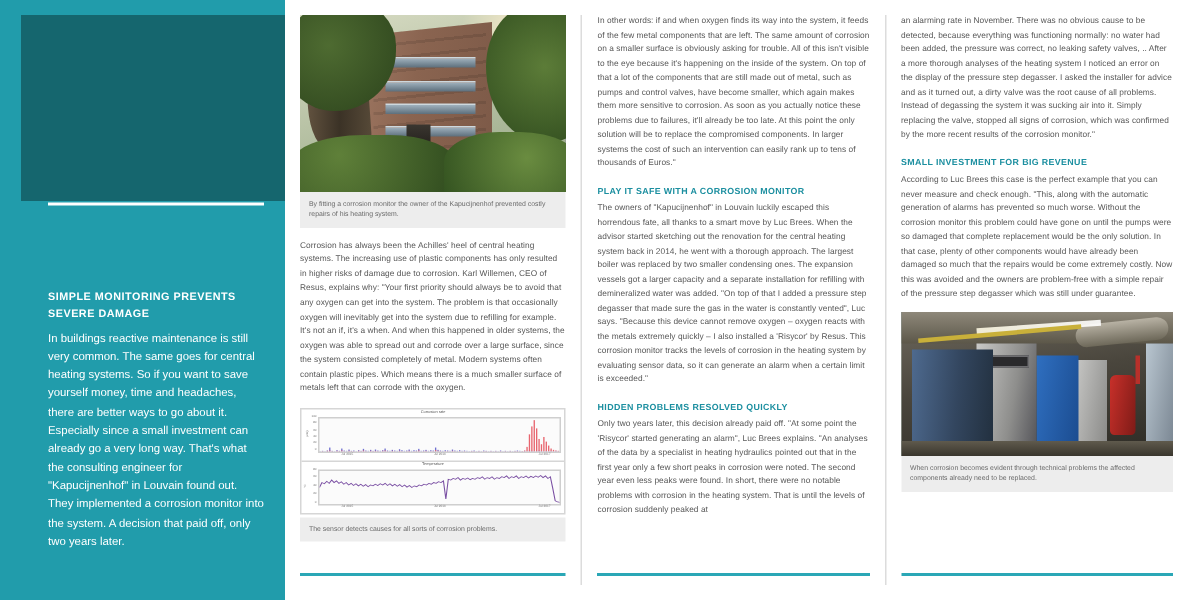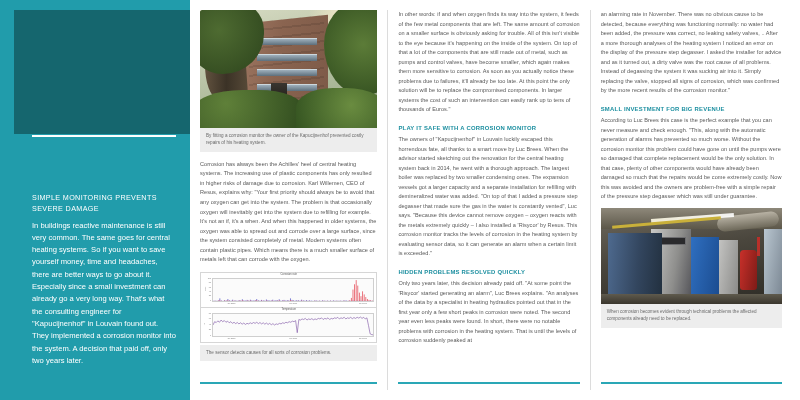--- a/index.html
+++ b/index.html
@@ -23,21 +23,21 @@
   .sidebar-title{
     position:absolute;left:18px;top:38px;width:150px;
     font-size:12.5px;font-weight:bold;line-height:1.42;
     letter-spacing:0.4px;text-transform:uppercase;color:#fff;
   }
   .sidebar-rule{
     position:absolute;left:32px;top:135px;width:144px;height:2px;background:#ffffff;
   }
   .sidebar-sub{
     position:absolute;left:32px;top:186px;width:142px;
-    font-size:7.2px;font-weight:normal;line-height:1.55;letter-spacing:0.35px;
+    font-size:7.2px;font-weight:bold;line-height:1.55;letter-spacing:0.35px;
     text-transform:uppercase;color:#ffffff;
   }
   .sidebar-body{
     position:absolute;left:32px;top:212px;width:144px;
     font-size:7.6px;line-height:1.62;color:#ffffff;
   }
 
   
   .cols{
     position:relative;width:610px;height:400px;flex:0 0 610px;

